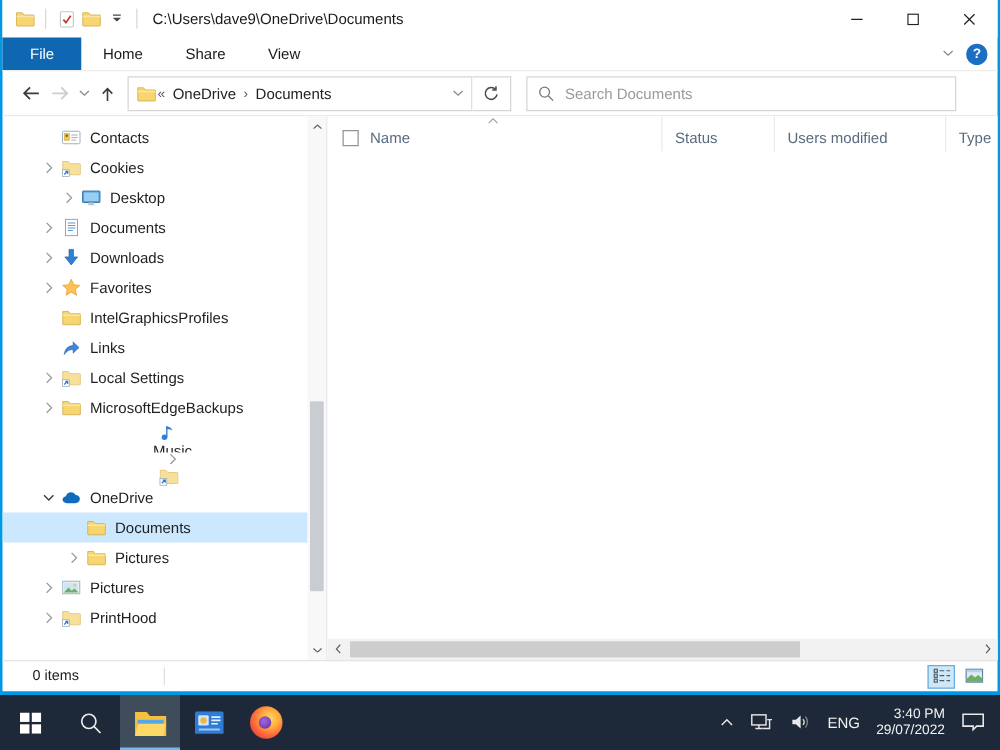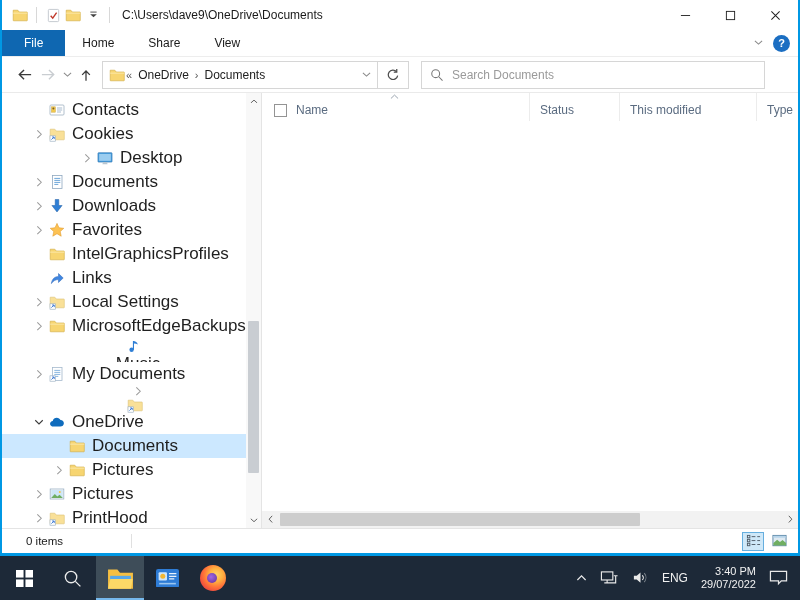--- a/index.html
+++ b/index.html
@@ -38,21 +38,21 @@
                 align-items:center; justify-content:center; background:#fff; }
   .searchbox { width:344px; height:28px; border:1px solid #d6d6d6; display:flex; align-items:center;
                padding:0 8px; margin-left:12px; background:#fff; }
   .searchbox input { border:none; outline:none; flex:1; font-size:12px; color:#444; margin-left:8px;
                      font-family:"Liberation Sans", sans-serif; background:transparent; }
   .searchbox input::placeholder { color:#9a9a9a; }
 
   
   .content { flex:1; display:flex; min-height:0; position:relative; }
   .sidebar { width:260px; flex:none; border-right:1px solid #e4e4e4; position:relative; padding-top:5px; overflow:hidden; }
-  .tree-row { height:24px; display:flex; align-items:center; font-size:17px; color:#1f1f1f; cursor:default; white-space:nowrap; }
+  .tree-row { height:24px; display:flex; align-items:center; font-size:12px; color:#1f1f1f; cursor:default; white-space:nowrap; }
   .tree-row.selected { background:var(--sel); }
   .chev { width:18px; display:flex; align-items:center; justify-content:center; flex:none; }
   .ticon { width:18px; height:16px; display:flex; align-items:center; justify-content:center; margin-right:6px; flex:none; }
   .tlabel { overflow:hidden; text-overflow:ellipsis; }
 
   .vscroll { position:absolute; top:0; right:0; width:15px; height:100%; background:#f8f8f8; }
   .vscroll .arr { position:absolute; left:0; width:15px; height:16px; display:flex; align-items:center; justify-content:center; }
   .vscroll .thumb { position:absolute; left:2px; width:11px; background:#c9cdd2; border-radius:1px; }
 
   .main { flex:1; position:relative; background:#fff; min-width:0; }
@@ -243,21 +243,21 @@
                 <svg viewBox="0 0 16 16" width="16">
                   <g opacity=".72">
                     <path d="M1.2 3.2h4.6l1.5 1.8h7.5a.5.5 0 0 1 .5.5v7.8a.5.5 0 0 1-.5.5H1.7a.5.5 0 0 1-.5-.5z" fill="#f7d571" stroke="#cfa73e" stroke-width=".6"></path>
                   </g>
                   <rect x="1" y="9.8" width="5.4" height="5.4" fill="#fff" stroke="#93a9bd" stroke-width=".6"></rect>
                   <path d="M2.4 13.6l2.4-2.4M3.1 11h2.1v2.1" fill="none" stroke="#2f6fd0" stroke-width=".9"></path>
                 </svg>
               </span>
               <span class="tlabel">Cookies</span>
             </div>
-            <div class="tree-row" style="padding-left: 44px; margin-left: 32px;">
+            <div class="tree-row" style="padding-left: 44px;">
               <span class="chev">
                 <svg viewBox="0 0 8 12" width="7">
                   <path d="M1.5 1.5 6 6 1.5 10.5" fill="none" stroke="#9a9a9a" stroke-width="1.2"></path>
                 </svg>
               </span>
               <span class="ticon">
                 <svg viewBox="0 0 16 16" width="16">
                   <rect x="1" y="2.8" width="14" height="9.2" rx=".5" fill="#4da3e0" stroke="#2c74b3" stroke-width=".7"></rect>
                   <rect x="2.2" y="4" width="11.6" height="6.8" fill="#9bcdf0"></rect>
                   <path d="M6 12h4l.6 2.2H5.4z" fill="#b9c7d2"></path>
@@ -358,38 +358,20 @@
             <div class="tree-row" style="padding-left: 28px; flex-direction: column;">
               <span class="chev"></span>
               <span class="ticon">
                 <svg viewBox="0 0 16 16" width="16">
                   <circle cx="4.6" cy="11.8" r="2.2" fill="#2f7fd6"></circle>
                   <rect x="5.9" y="3" width="1.1" height="8.8" fill="#2f7fd6"></rect>
                   <path d="M6 3c2.6.2 4.3 1.3 4.8 3.4-1.3-.9-3-1.1-4.8-.9z" fill="#2f7fd6"></path>
                 </svg>
               </span>
               <span class="tlabel">Music</span>
-            </div>
-            <div class="tree-row" style="padding-left: 28px;">
-              <span class="chev">
-                <svg viewBox="0 0 8 12" width="7">
-                  <path d="M1.5 1.5 6 6 1.5 10.5" fill="none" stroke="#9a9a9a" stroke-width="1.2"></path>
-                </svg>
-              </span>
-              <span class="ticon">
-                <svg viewBox="0 0 16 16" width="16">
-                  <g opacity=".8">
-                    <rect x="3.4" y="1.5" width="9.6" height="13" fill="#fff" stroke="#8fa8c0" stroke-width=".8"></rect>
-                    <path d="M5.3 4.4h6M5.3 6.4h6M5.3 8.4h6M5.3 10.4h4" stroke="#5b9bd5" stroke-width=".9"></path>
-                  </g>
-                  <rect x="1" y="9.8" width="5.4" height="5.4" fill="#fff" stroke="#93a9bd" stroke-width=".6"></rect>
-                  <path d="M2.4 13.6l2.4-2.4M3.1 11h2.1v2.1" fill="none" stroke="#2f6fd0" stroke-width=".9"></path>
-                </svg>
-              </span>
-              <span class="tlabel">My Documents</span>
             </div>
             <div class="tree-row" style="padding-left: 28px; flex-direction: column;">
               <span class="chev">
                 <svg viewBox="0 0 8 12" width="7">
                   <path d="M1.5 1.5 6 6 1.5 10.5" fill="none" stroke="#9a9a9a" stroke-width="1.2"></path>
                 </svg>
               </span>
               <span class="ticon">
                 <svg viewBox="0 0 16 16" width="16">
                   <g opacity=".72">
@@ -495,21 +477,21 @@
           </span>
         <div class="header-row" id="header-row">
             <div class="hcell" style="width: 268px;">
               <span class="checkbox"></span>
               <span>Name</span>
             </div>
             <div class="hcell" style="width: 90px; padding-left: 10px;">
               <span>Status</span>
             </div>
             <div class="hcell" style="width: 137px; padding-left: 10px;">
-              <span>This modified</span>
+              <span>Users modified</span>
             </div>
             <div class="hcell" style="width: 41px; flex: 1 1 0%; padding-left: 10px;">
               <span>Type</span>
             </div>
           </div>
         <div class="hscroll">
           <span class="harr">
               <svg viewBox="0 0 6 10" width="5">
                 <path d="M5 1 1.4 5 5 9" fill="none" stroke="#5f5f5f" stroke-width="1.2"></path>
               </svg>

